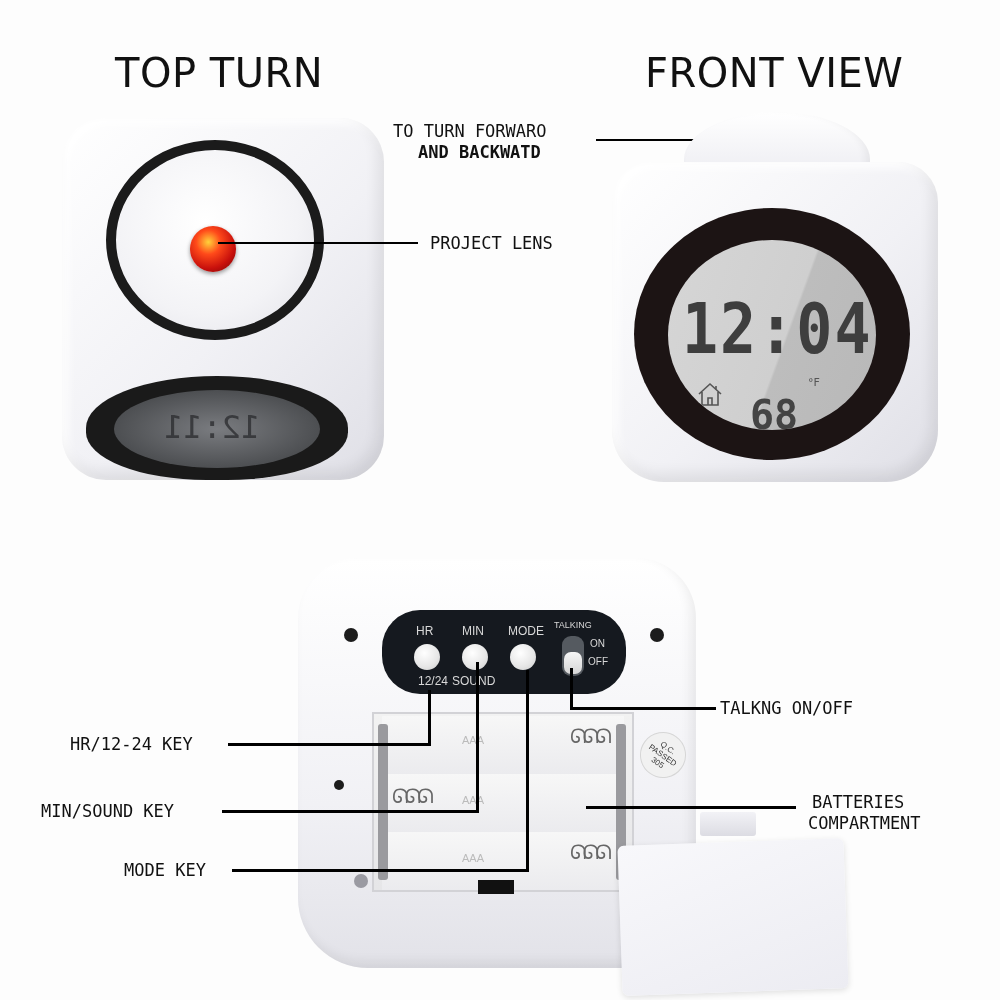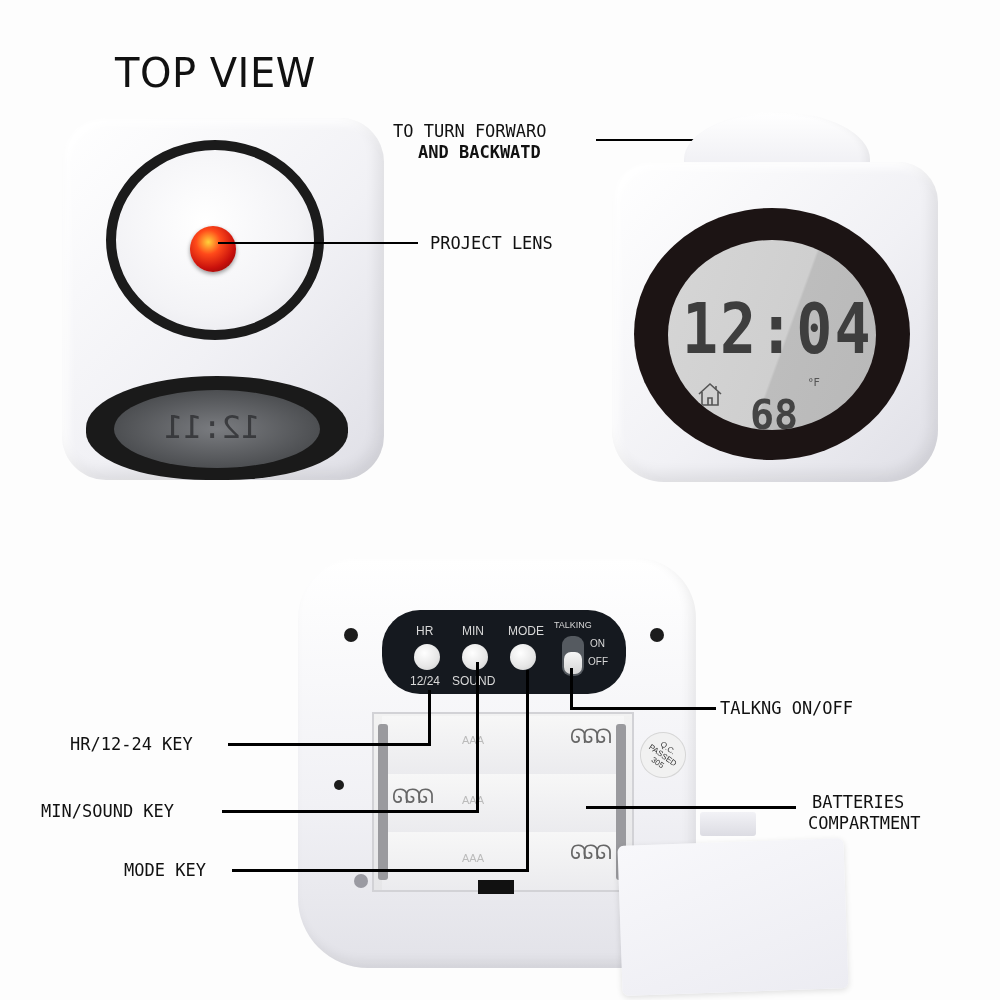--- a/index.html
+++ b/index.html
@@ -37,21 +37,22 @@
   .qc{position:absolute;width:44px;height:44px;border-radius:50%;background:#f1f1f1;border:1px solid #d6d6d6;display:flex;flex-direction:column;align-items:center;justify-content:center;transform:rotate(35deg);font-family:"Liberation Sans",sans-serif;font-size:8px;color:#333;line-height:9px;}
   .cover{position:absolute;background:linear-gradient(160deg,#f8f8fb 0%,#ececf2 100%);border-radius:6px;box-shadow:0 2px 6px rgba(0,0,0,0.12);}
   .tab{position:absolute;background:linear-gradient(180deg,#f2f2f6,#dcdce3);border-radius:3px;}
   .latch{position:absolute;background:#111;}
 </style>
 </head>
 <body>
 
 <div id="stage">
 
-  <div class="view-title" style="left:115px;top:50px;">TOP VIEW</div>
+  <div class="view-title" style="left:115px;top:50px;">TOP TURN</div>
+  <div class="view-title" style="left:645px;top:50px;">FRONT VIEW</div>
 
   <div class="cube" style="left:62px;top:118px;width:322px;height:362px;">
     <div class="ring" style="left:44px;top:22px;width:218px;height:200px;"></div>
     <div class="lens" style="left:128px;top:108px;width:46px;height:46px;"></div>
     <div class="bottom-lcd" style="left:24px;top:258px;width:262px;height:104px;border-radius:50% 50% 46% 46%;">
       <div class="bottom-lcd-inner" style="left:28px;top:14px;width:206px;height:78px;">
         <div class="abs" style="left:50px;top:18px;font-family:'DejaVu Sans Mono',monospace;font-size:32px;color:#2e2f32;transform:scaleX(-1);opacity:0.8;">12:11</div>
       </div>
     </div>
   </div>
@@ -89,21 +90,21 @@
       <div class="panel-label" style="left:126px;top:14px;">MODE</div>
       <div class="panel-label" style="left:172px;top:10px;font-size:9px;">TALKING</div>
       <div class="btn" style="left:32px;top:34px;"></div>
       <div class="btn" style="left:80px;top:34px;"></div>
       <div class="btn" style="left:128px;top:34px;"></div>
       <div class="slider-track" style="left:180px;top:26px;width:22px;height:40px;">
         <div class="slider-knob" style="left:2px;top:16px;width:18px;height:22px;"></div>
       </div>
       <div class="panel-label" style="left:208px;top:28px;font-size:10px;">ON</div>
       <div class="panel-label" style="left:206px;top:46px;font-size:10px;">OFF</div>
-      <div class="panel-label" style="left:28px;top:64px;">12/24</div>
+      <div class="panel-label" style="left:36px;top:64px;">12/24</div>
       <div class="panel-label" style="left:70px;top:64px;">SOUND</div>
     </div>
 
     <div class="bay" style="left:74px;top:154px;width:258px;height:176px;">
       <div class="bay-row" style="top:2px;">
         <div class="abs" style="left:80px;top:18px;font-size:11px;color:#bbb;font-family:'Liberation Sans',sans-serif;">AAA</div>
       </div>
       <div class="bay-row" style="top:60px;">
         <div class="abs" style="left:80px;top:20px;font-size:11px;color:#bbb;font-family:'Liberation Sans',sans-serif;">AAA</div>
       </div>

